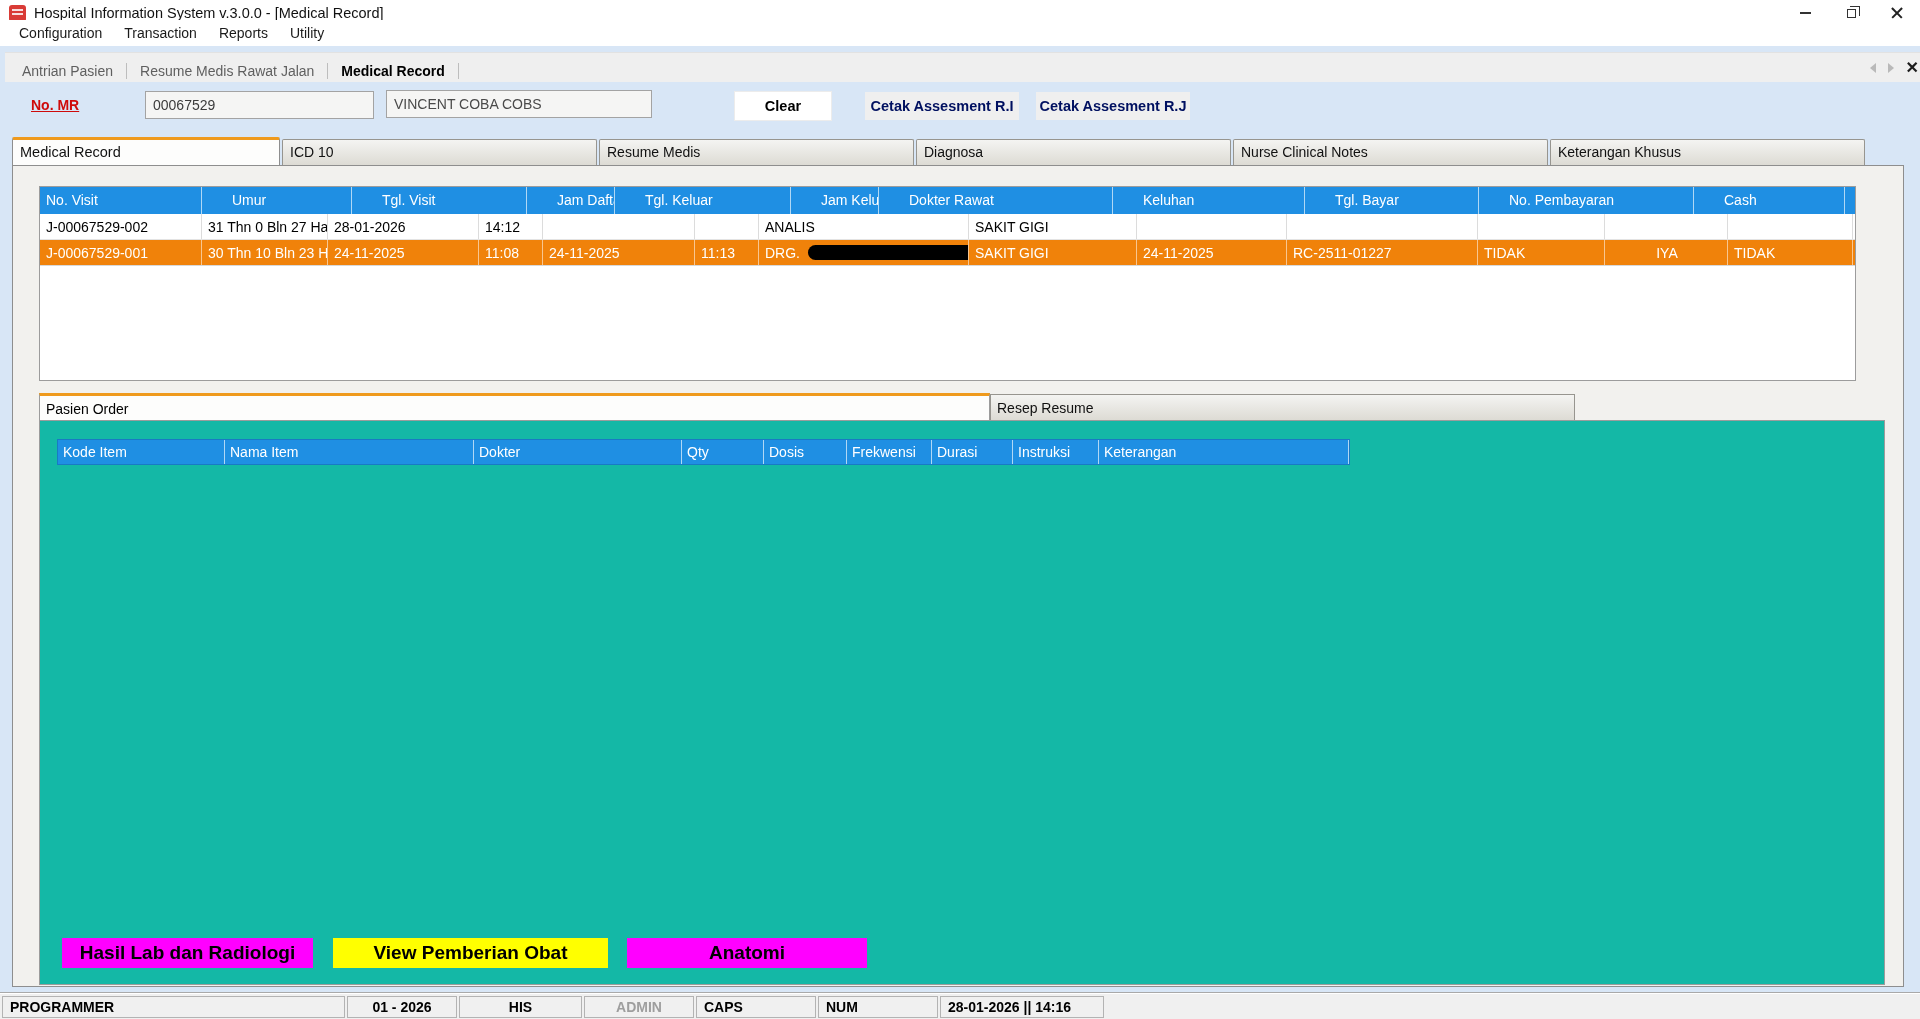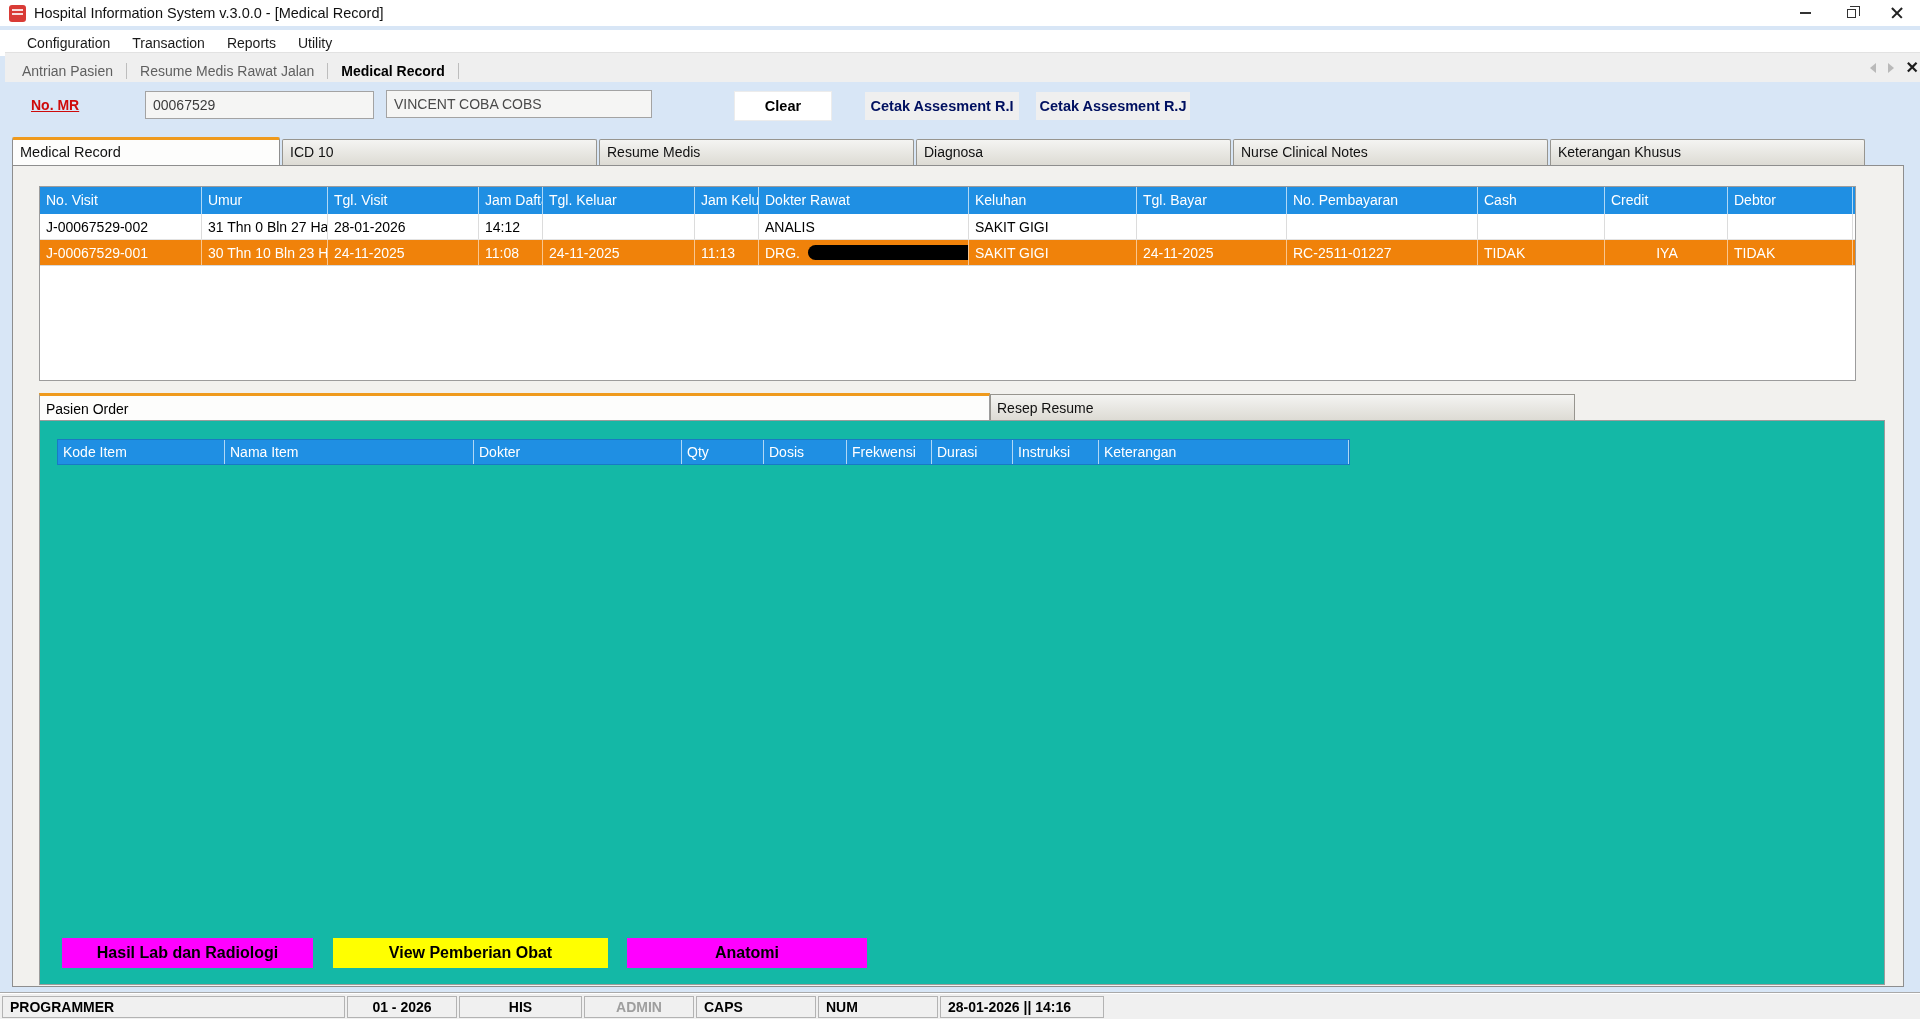--- a/index.html
+++ b/index.html
@@ -15,21 +15,21 @@
   .wincontrols { position:absolute; right:0; top:0; height:26px; display:flex; }
   .winbtn { width:46px; height:26px; display:flex; align-items:center; justify-content:center; }
   .glyph-min { width:11px; height:2px; background:#333; }
   .glyph-restore { width:9px; height:9px; border:1.5px solid #333; position:relative; background:#fff; }
   .glyph-restore::before { content:""; position:absolute; left:2px; top:-4px; width:9px; height:9px; border:1.5px solid #333; border-bottom:none; border-left:none; }
   .glyph-close { position:relative; width:12px; height:12px; }
   .glyph-close::before,.glyph-close::after { content:""; position:absolute; left:-1px; top:5px; width:14px; height:1.6px; background:#222; }
   .glyph-close::before { transform:rotate(45deg); } .glyph-close::after { transform:rotate(-45deg); }
 
   
-  .menubar { position:absolute; left:0; top:30px; width:1920px; height:26px; background:#ffffff; display:flex; align-items:center; padding-left:16px; }
+  .menubar { position:absolute; left:0; top:20px; width:1920px; height:26px; background:#ffffff; display:flex; align-items:center; padding-left:8px; }
   .menu-item { padding:3px 11px; color:#1a1a1a; cursor:default; }
 
   
   .mditabs { position:absolute; left:5px; top:52px; width:1920px; height:38px; background:#efefef; border-top:1px solid #e2e2e2; border-bottom:1px solid #b3b3b3; display:flex; align-items:center; padding-left:4px; }
   .mditab { padding:4px 13px; color:#5f5f5f; white-space:nowrap; }
   .mditab.active { color:#000; font-weight:bold; }
   .mdisep { width:1px; height:16px; background:#bdbdbd; }
   .mdinav { position:absolute; right:6px; top:0; height:30px; display:flex; align-items:center; gap:12px; }
   .tri { width:0; height:0; border-top:5px solid transparent; border-bottom:5px solid transparent; }
   .tri.left  { border-right:6px solid #b9b9b9; }
@@ -52,39 +52,39 @@
   
   .rtc { position:absolute; left:12px; top:55px; width:1892px; height:850px; }
   .rtabs { position:relative; height:28px; }
   .rtab { position:absolute; top:2px; height:26px; background:linear-gradient(#f4f4f2,#dddbd4); border:1px solid #97958f; border-bottom:none; padding:4px 7px 0 7px; font-size:14px; color:#111; white-space:nowrap; overflow:hidden; border-radius:2px 2px 0 0; }
   .rtab.active { top:0; height:28px; background:#fdfdfc; border:1px solid #8e8e8e; border-top:3px solid #ef9a1d; border-bottom:none; z-index:3; font-size:14.5px; }
   .rpage { position:absolute; left:0; top:28px; width:1892px; height:822px; background:#f2f1ee; border:1px solid #8e8e8e; }
 
   
   .vgrid { position:absolute; left:26px; top:20px; width:1817px; height:195px; background:#ffffff; border:1px solid #9c9c9c; overflow:hidden; }
   .vrow { display:flex; width:1815px; }
-  .vrow.hdr { height:27px; background:#1f8fe3; }
+  .vrow.hdr { height:27px; background:#1f8fe3;gap:24px; }
   .vrow.data { height:26px; border-bottom:1px solid #e3e3e3; }
   .vrow.selected { background:#f0820a; border-bottom:1px solid #d8d8d8; }
   .vcell { flex:0 0 auto; padding:5px 4px 0 6px; white-space:nowrap; overflow:hidden; font-size:14px; }
   .hdr .vcell { color:#fff; border-right:1px solid rgba(255,255,255,.65); padding-top:5px; }
   .data .vcell { color:#000; border-right:1px solid #dcdcdc; }
   .selected .vcell { color:#fff; border-right:1px solid rgba(255,255,255,.55); }
   .redact { display:inline-block; vertical-align:middle; width:168px; height:15px; margin-left:4px; margin-top:-3px; background:#000; border-radius:8px; }
 
   
   .otc { position:absolute; left:26px; top:227px; width:1846px; height:592px; }
   .otab { position:absolute; height:27px; padding:5px 6px 0 6px; white-space:nowrap; overflow:hidden; }
   .otab.active { left:0; top:0; width:951px; background:#fdfdfc; border:1px solid #9c9c9c; border-top:3px solid #ef9a1d; border-bottom:none; z-index:2; }
   .otab.plain { left:951px; top:1px; width:585px; height:26px; background:linear-gradient(#f4f4f2,#dddbd4); border:1px solid #97958f; border-bottom:none; color:#111; }
   .opanel { position:absolute; left:0; top:27px; width:1846px; height:565px; background:#14b8a6; border:1px solid #9c9c9c; }
   .ogrid-hdr { position:absolute; left:17px; top:18px; height:26px; display:flex; background:#1f8fe3; border:1px solid #187ac4; }
   .ocell { flex:0 0 auto; color:#fff; padding:4px 4px 0 5px; white-space:nowrap; overflow:hidden; border-right:1px solid rgba(255,255,255,.65); font-size:14px; }
 
-  .action-btn { position:absolute; top:517px; height:30px; display:flex; align-items:center; justify-content:center; font-weight:bold; font-size:16px; color:#000; border:none; font-family:"Liberation Sans",sans-serif; }
+  .action-btn { position:absolute; top:517px; height:30px; display:flex; align-items:center; justify-content:center; font-weight:bold; font-size:19px; color:#000; border:none; font-family:"Liberation Sans",sans-serif; }
 
   
   .statusbar { position:absolute; left:0; top:993px; width:1920px; height:26px; background:#f0f0f0; border-top:1px solid #ffffff; box-shadow:0 -1px 0 #a9a9a9; }
   .spanel { position:absolute; top:2px; height:22px; background:#f0f0f0; border:1px solid #b3b3b3; font-weight:bold; font-size:14px; display:flex; align-items:center; white-space:nowrap; overflow:hidden; }
   .spanel.left { justify-content:flex-start; padding-left:7px; }
   .spanel.center { justify-content:center; }
   .spanel.dim { color:#9e9e9e; }
 </style>
 </head>
 <body>

